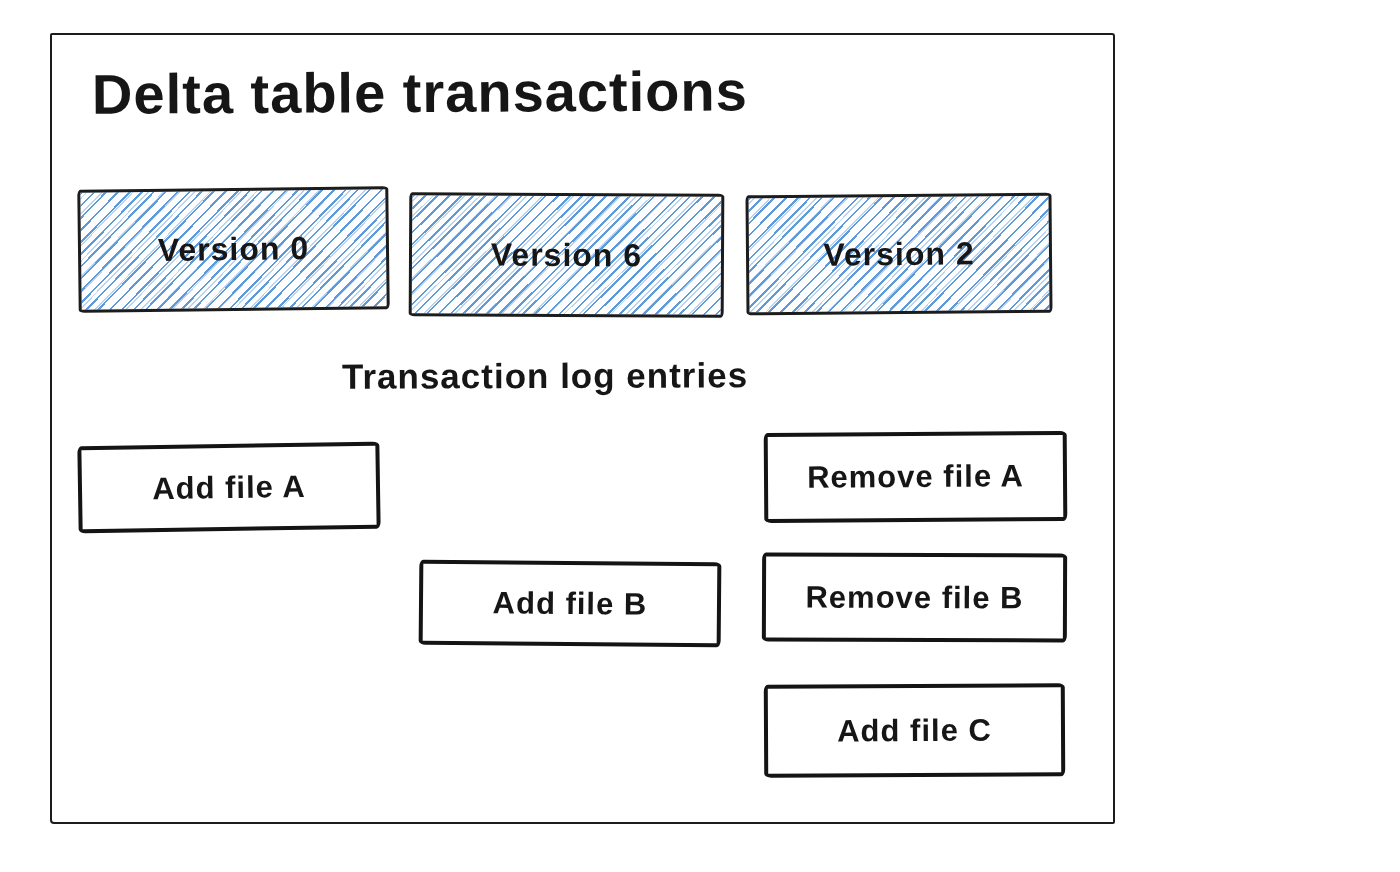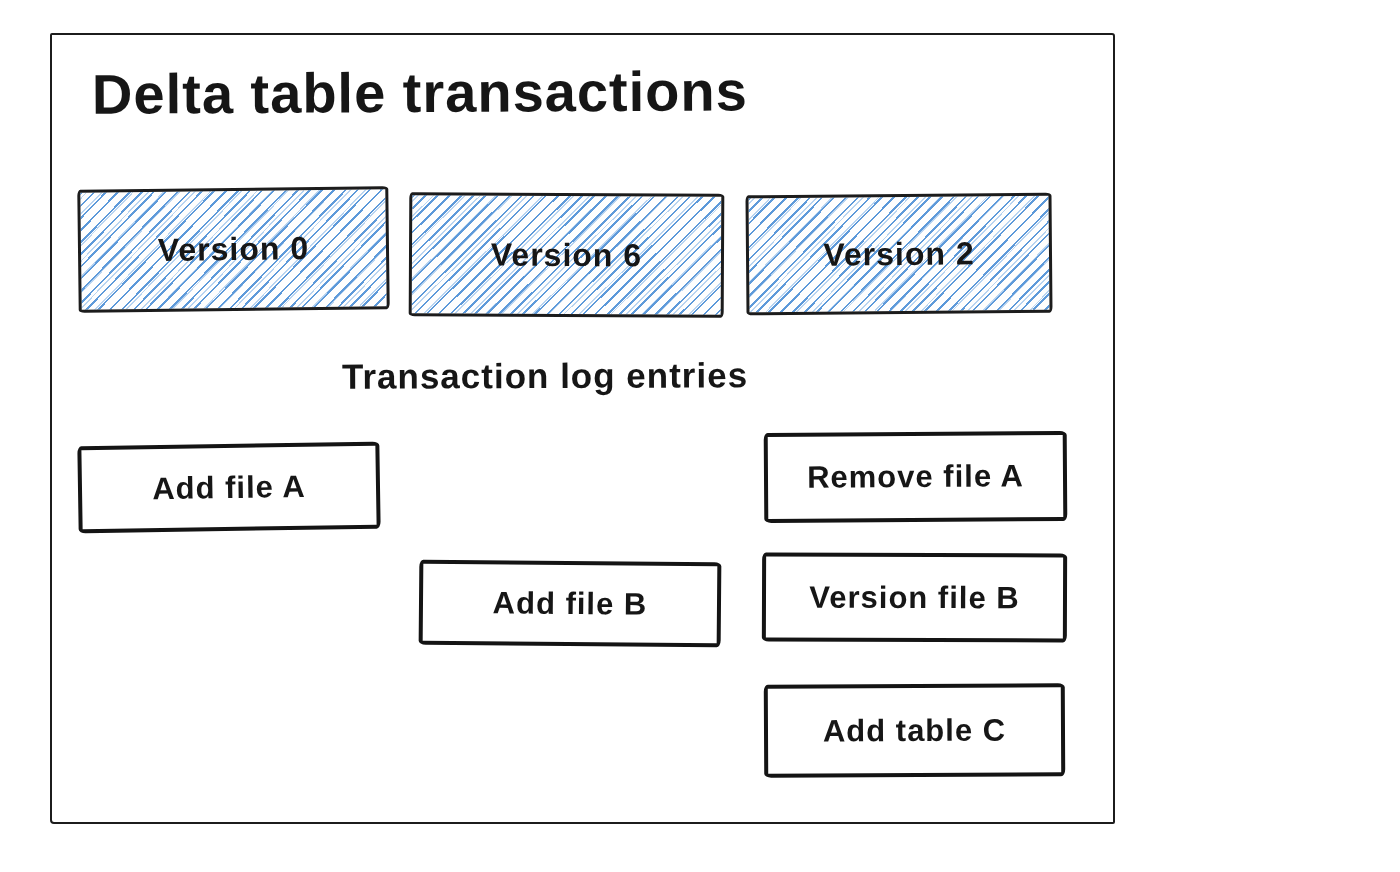--- a/index.html
+++ b/index.html
@@ -127,20 +127,20 @@
 
   <div class="log-box e-add-b">
     <span class="box-label">Add file B</span>
   </div>
 
   <div class="log-box e-remove-a">
     <span class="box-label">Remove file A</span>
   </div>
 
   <div class="log-box e-remove-b">
-    <span class="box-label">Version file B</span>
+    <span class="box-label">Remove file B</span>
   </div>
 
   <div class="log-box e-add-c">
-    <span class="box-label">Add table C</span>
+    <span class="box-label">Add file C</span>
   </div>
 
 </div>
 
 </body></html>

